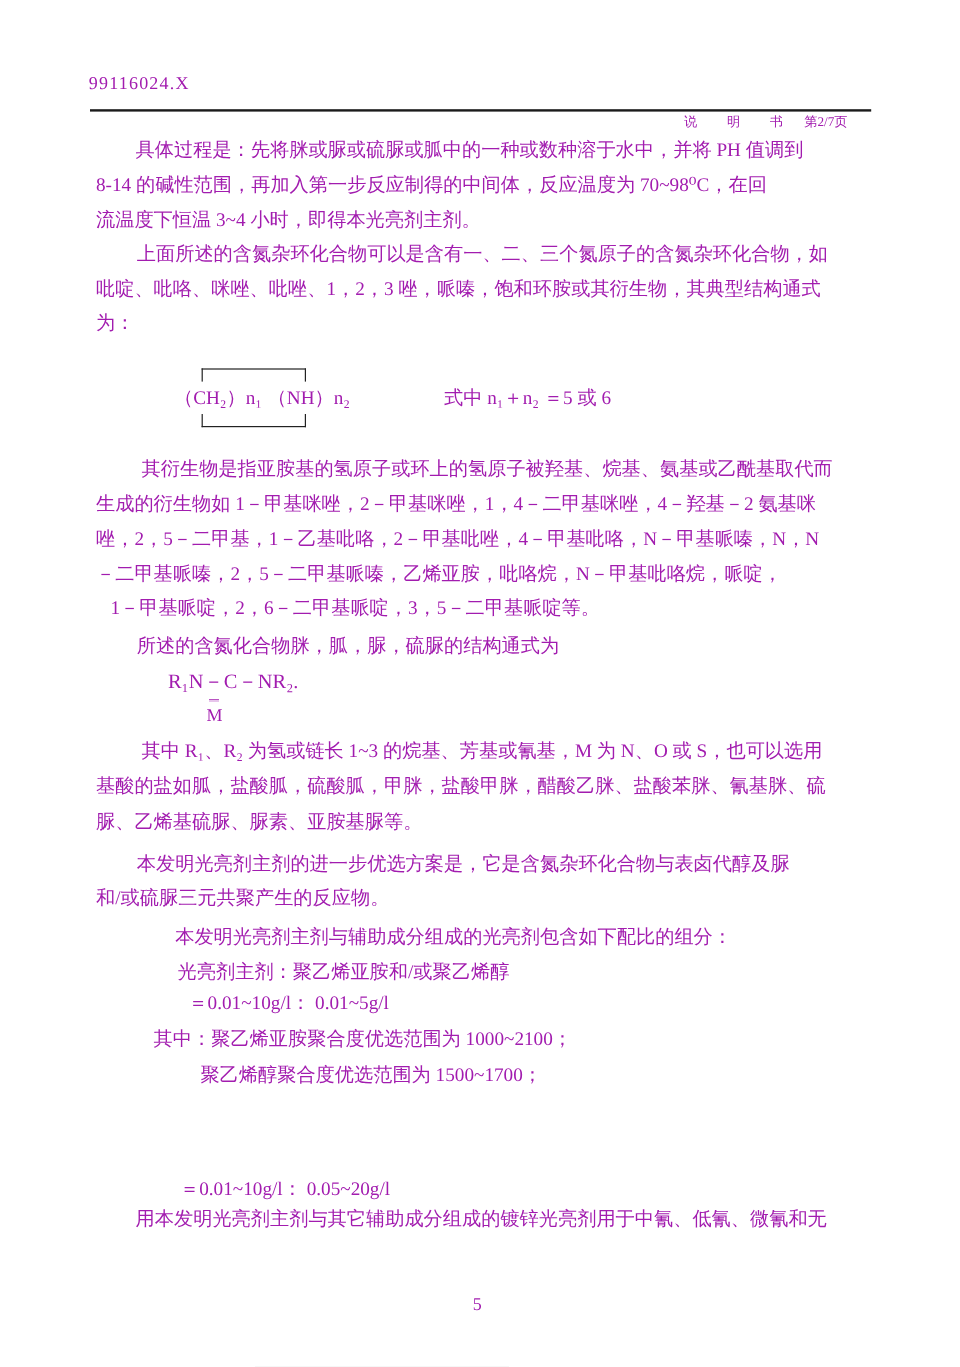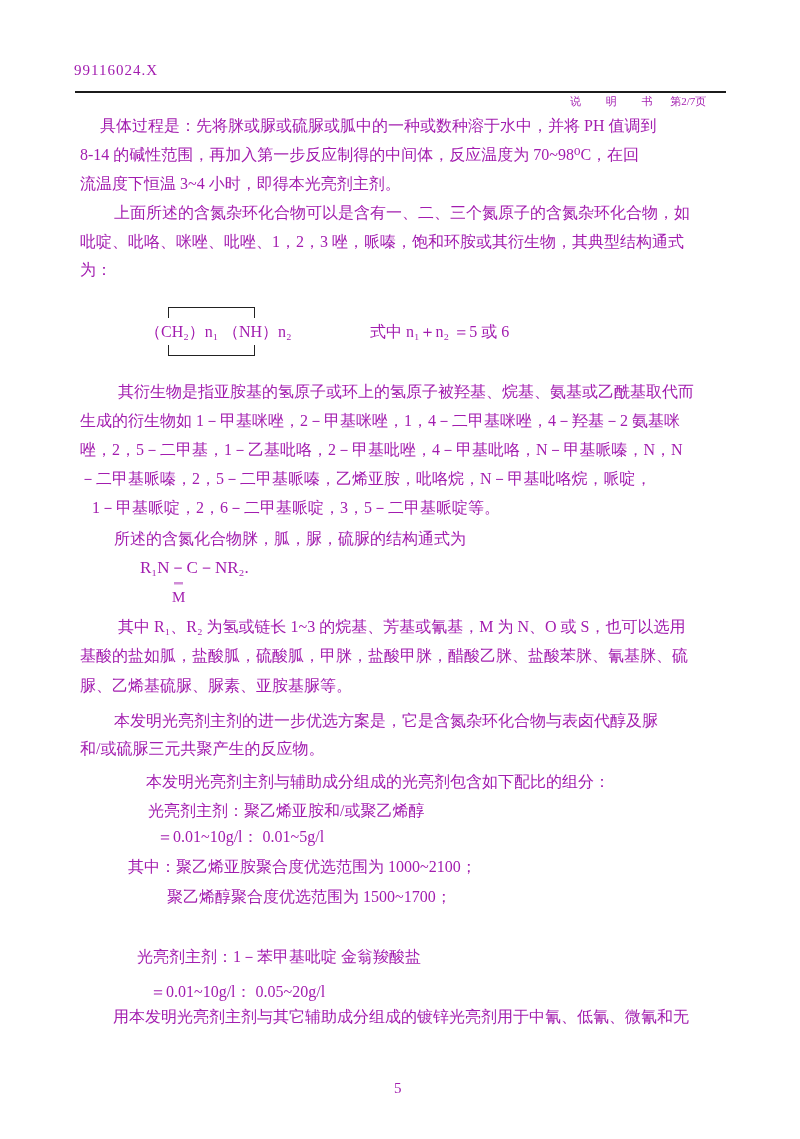--- a/index.html
+++ b/index.html
@@ -109,21 +109,21 @@
 
 <div class="page">
 
   <div class="hdr-left">99116024.X</div>
   <div class="hdr-right">
     <span class="doc-title">说 明 书</span>
     <span>第2/7页</span>
   </div>
   <div class="hdr-rule"></div>
 
-  <div class="ln" style="left:100px; top:116px;">具体过程是：先将脒或脲或硫脲或胍中的一种或数种溶于水中，并将 PH 值调到</div>
+  <div class="ln" style="left:113px; top:116px;">具体过程是：先将脒或脲或硫脲或胍中的一种或数种溶于水中，并将 PH 值调到</div>
   <div class="ln" style="left:80px;  top:145px;">8-14 的碱性范围，再加入第一步反应制得的中间体，反应温度为 70~98⁰C，在回</div>
   <div class="ln" style="left:80px;  top:174px;text-align:right;">流温度下恒温 3~4 小时，即得本光亮剂主剂。</div>
 
   <div class="ln" style="left:114px; top:203px;">上面所述的含氮杂环化合物可以是含有一、二、三个氮原子的含氮杂环化合物，如</div>
   <div class="ln" style="left:80px;  top:232px;">吡啶、吡咯、咪唑、吡唑、1，2，3 唑，哌嗪，饱和环胺或其衍生物，其典型结构通式</div>
   <div class="ln" style="left:80px;  top:260px;">为：</div>
 
   <div class="bracket-top"></div>
   <div class="bracket-bottom"></div>
   <div class="formula1-part" style="left:145px; top:322px;">（CH₂）n₁</div>
@@ -146,20 +146,19 @@
   <div class="ln" style="left:80px;  top:676px;">脲、乙烯基硫脲、脲素、亚胺基脲等。</div>
 
   <div class="ln" style="left:114px; top:711px;">本发明光亮剂主剂的进一步优选方案是，它是含氮杂环化合物与表卤代醇及脲</div>
   <div class="ln" style="left:80px;  top:739px;">和/或硫脲三元共聚产生的反应物。</div>
 
   <div class="ln" style="left:114px; top:772px;margin-left:32px;">本发明光亮剂主剂与辅助成分组成的光亮剂包含如下配比的组分：</div>
   <div class="ln" style="left:148px; top:801px;">光亮剂主剂：聚乙烯亚胺和/或聚乙烯醇</div>
   <div class="ln" style="left:157px; top:827px;">＝0.01~10g/l： 0.01~5g/l</div>
   <div class="ln" style="left:128px; top:857px;">其中：聚乙烯亚胺聚合度优选范围为 1000~2100；</div>
   <div class="ln" style="left:167px; top:887px;">聚乙烯醇聚合度优选范围为 1500~1700；</div>
-  <div class="ln" style="left:137px; top:947px;">光亮剂主剂：1－苯甲基吡啶 金翁羧酸盐</div>
   <div class="ln" style="left:150px; top:982px;">＝0.01~10g/l： 0.05~20g/l</div>
 
   <div class="ln" style="left:113px; top:1007px;">用本发明光亮剂主剂与其它辅助成分组成的镀锌光亮剂用于中氰、低氰、微氰和无</div>
 
   <div class="page-number">5</div>
 
 </div>
 
 </body></html>

